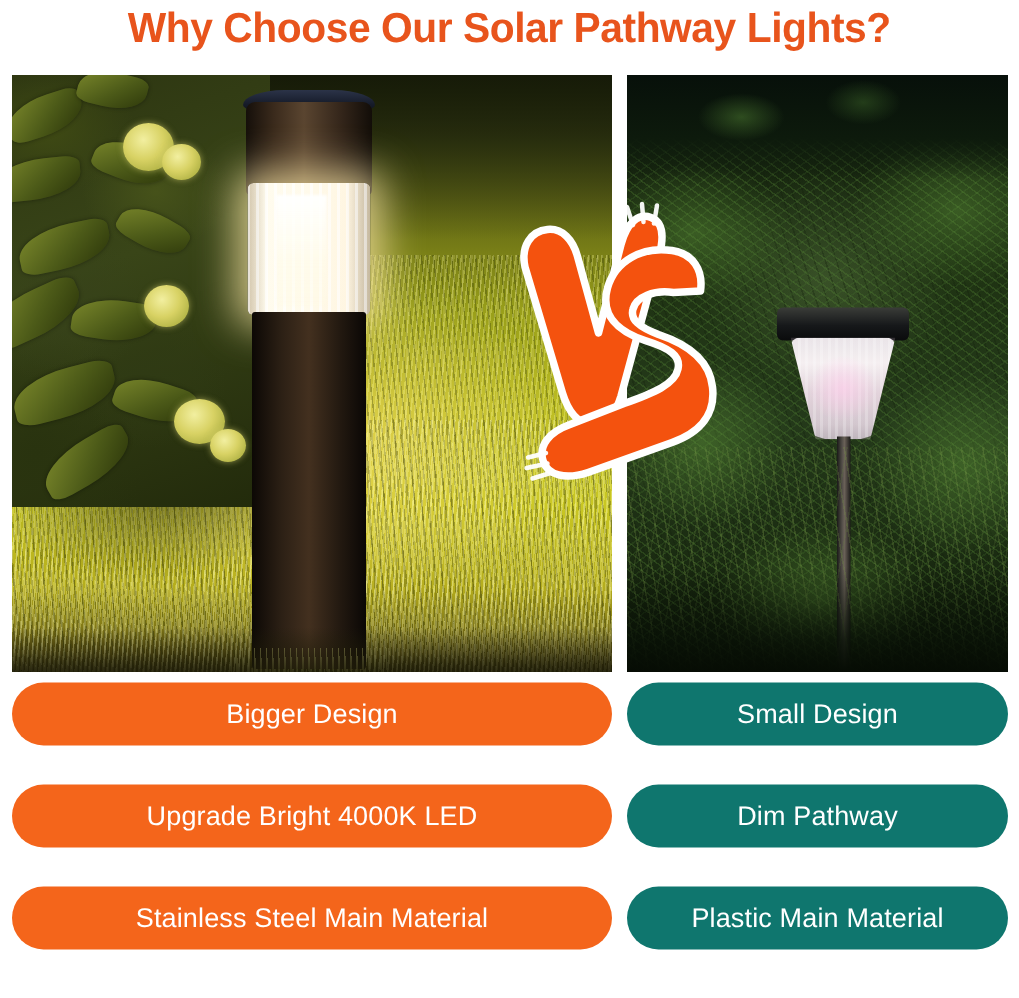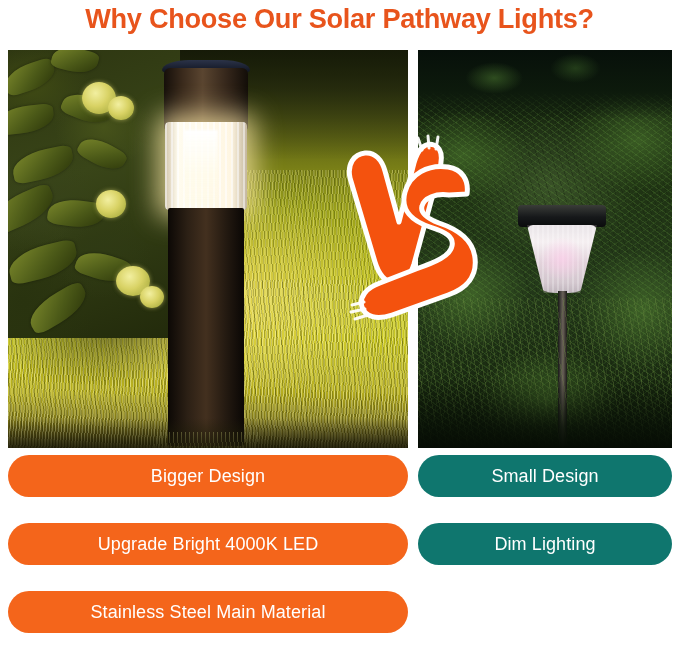--- a/index.html
+++ b/index.html
@@ -365,20 +365,21 @@
 <div class="pills">
 
   <div class="pill-row">
     <div class="pill pill-left">Bigger Design</div>
     <div class="pill pill-right">Small Design</div>
   </div>
 
 
   <div class="pill-row">
     <div class="pill pill-left">Upgrade Bright 4000K LED</div>
-    <div class="pill pill-right">Dim Lighting</div>
+    <div class="pill pill-right">Dim Pathway</div>
   </div>
 
   <div class="pill-row">
     <div class="pill pill-left">Stainless Steel Main Material</div>
+    <div class="pill pill-right">Plastic Main Material</div>
   </div>
 
 </div>
 
 </body></html>

